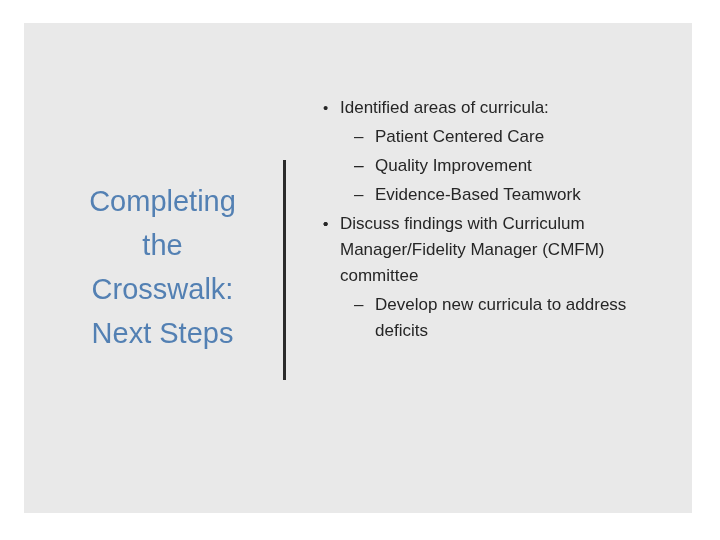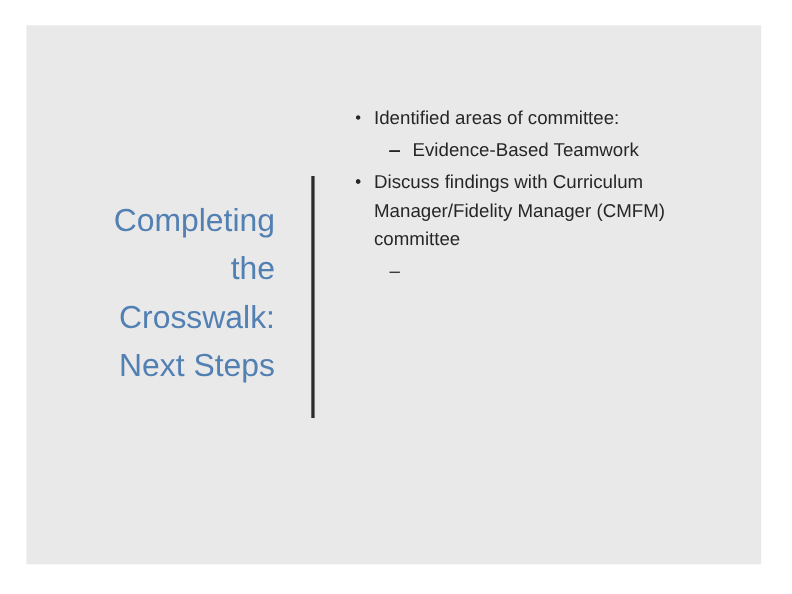--- a/index.html
+++ b/index.html
@@ -14,21 +14,21 @@
     left: 24px; top: 23px;
     width: 668px; height: 490px;
     background: #e9e9e9;
   }
   .title {
     position: absolute;
     left: 51px; top: 156px;
     width: 175px;
     font-size: 29px;
     line-height: 44px;
-    text-align: right;
+    text-align: center;
     color: #5380b3;
     letter-spacing: 0px;
   }
   .divider {
     position: absolute;
     left: 259px; top: 137px;
     width: 3px; height: 220px;
     background: #2b2b2b;
   }
   .body-list {
@@ -59,47 +59,50 @@
 <div class="slide">
 
   <div class="title">Completing the Crosswalk: Next Steps</div>
 
   <div class="divider"></div>
 
   <div class="body-list">
 
     <div class="li l1">
       <span class="marker">•</span>
-      <span>Identified areas of committee:</span>
+      <span>Identified areas of curricula:</span>
+    </div>
+
+    <div class="li l2">
+      <span class="marker">–</span>
+      <span>Patient Centered Care</span>
     </div>
 
     <div class="li l2">
       <span class="marker">–</span>
     </div>
 
     <div class="li l2">
       <span class="marker">–</span>
-    </div>
-
-    <div class="li l2">
-      <span class="marker">–</span>
+      <span>Quality Improvement</span>
     </div>
 
     <div class="li l2">
       <span class="marker">–</span>
       <span>Evidence-Based Teamwork</span>
     </div>
 
     <div class="li l1">
       <span class="marker">•</span>
     </div>
 
     <div class="li l1">
       <span class="marker">•</span>
       <span>Discuss findings with Curriculum Manager/Fidelity Manager (CMFM) committee</span>
     </div>
 
     <div class="li l2">
       <span class="marker">–</span>
+      <span>Develop new curricula to address deficits</span>
     </div>
 
   </div>
 </div>
 
 </body></html>

